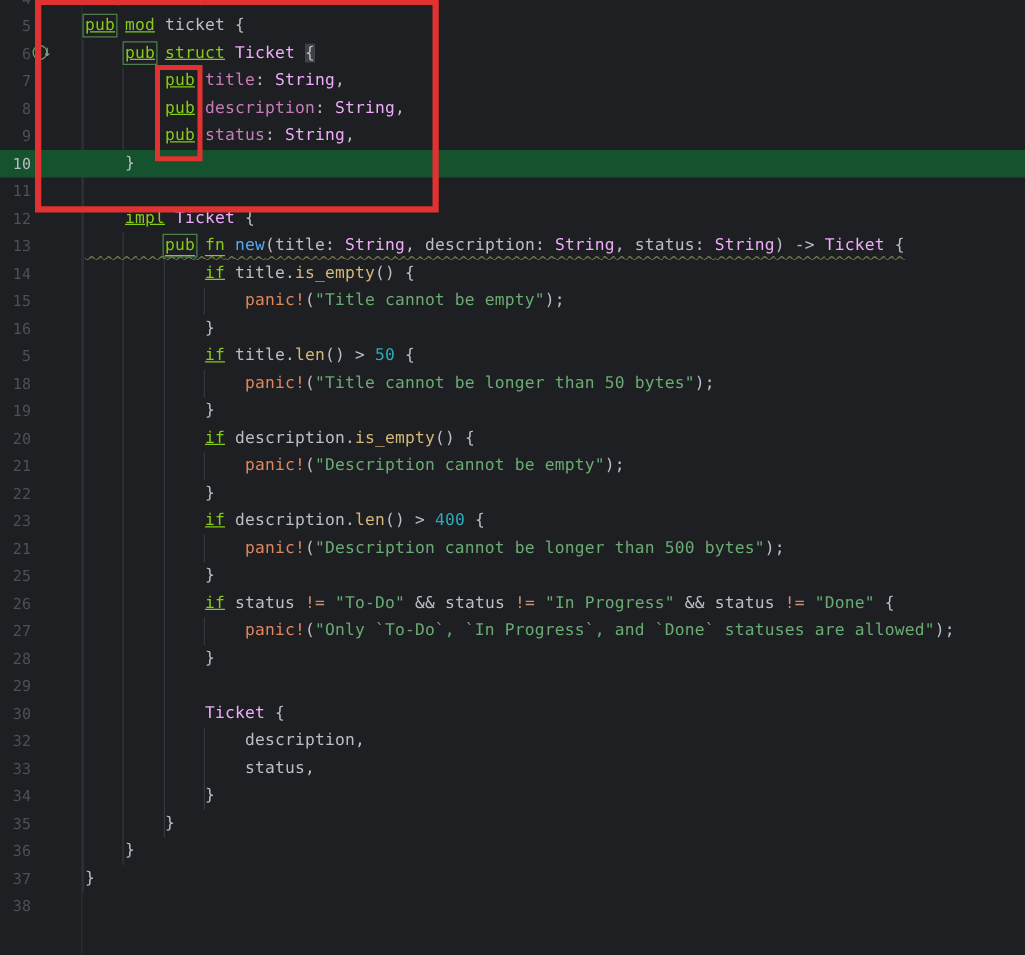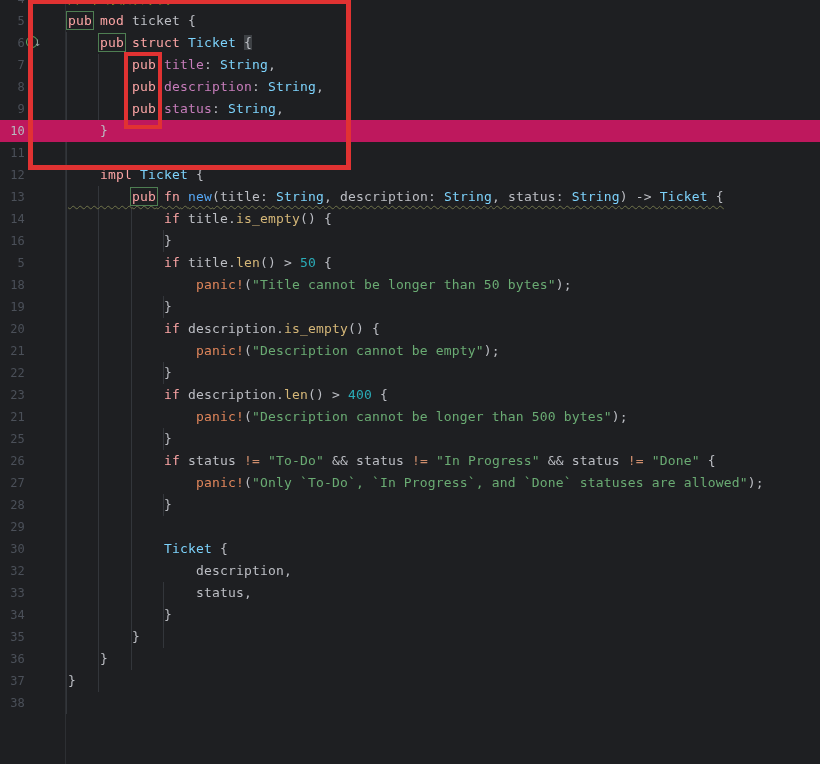--- a/index.html
+++ b/index.html
@@ -4,34 +4,34 @@
 <style>
   html,body{margin:0;padding:0;background:#1e1f22;}
   #screen{
     position:relative;width:820px;height:764px;overflow:hidden;
     background:#1e1f22;
     font-family:"DejaVu Sans Mono","Liberation Mono",monospace;
     font-size:13px;line-height:22px;letter-spacing:.17px;
   }
   #lines{position:absolute;left:0;top:-12px;width:820px;}
   .row{position:relative;height:22px;white-space:pre;}
-  .row.current{background:#be185d;}
+  .row.current{background:#14532d;}
   .gutter{
     position:absolute;left:0;top:0;width:54px;height:22px;
     font-size:12px;color:#4b5059;
   }
   .gutter .num{display:inline-block;width:25px;text-align:right;}
   .row.current .gutter .num{color:#b8bbc1;}
   .code{position:absolute;left:68px;top:0;height:22px;}
   
-  .kw,.kwbox{color:#fca5a5;}
+  .kw,.kwbox{color:#84cc16;text-decoration:underline;}
   .macro{color:#e0865b;}
   .str{color:#6aab73;}
   .num-lit{color:#2aacb8;}
-  .type{color:#7dd3fc;}
+  .type{color:#f0abfc;}
   .field{color:#c77dbb;}
   .fndecl{color:#56a8f5;margin-top:32px;}
   .fncall{color:#d5b778;margin-top:48px;}
   .plain{color:#bcbec4;}
   .op{color:#cf8e6d;}
   .comment{color:#a8c023;}
   .kwbox{outline:1px solid #4e7e52;outline-offset:1px;}
   .brace{color:#bcbec4;background:#3e4145;}
   .wavy{text-decoration:underline wavy #70734a 1px;text-underline-offset:4px;}
   
@@ -77,20 +77,21 @@
       <div class="row"><div class="gutter"><span class="num">5</span></div><div class="code"><span class="kwbox">pub</span><span class="plain"> </span><span class="kw">mod</span><span class="plain"> ticket {</span></div></div>
       <div class="row"><div class="gutter"><span class="num">6</span><span class="impl-icon"><span class="circ">I</span><span class="arr">↓</span></span></div><div class="code"><span class="plain">    </span><span class="kwbox">pub</span><span class="plain"> </span><span class="kw">struct</span><span class="plain"> </span><span class="type">Ticket</span><span class="plain"> </span><span class="brace">{</span></div></div>
       <div class="row"><div class="gutter"><span class="num">7</span></div><div class="code"><span class="plain">        </span><span class="kw">pub</span><span class="plain"> </span><span class="field">title</span><span class="plain">: </span><span class="type">String</span><span class="plain">,</span></div></div>
       <div class="row"><div class="gutter"><span class="num">8</span></div><div class="code"><span class="plain">        </span><span class="kw">pub</span><span class="plain"> </span><span class="field">description</span><span class="plain">: </span><span class="type">String</span><span class="plain">,</span></div></div>
       <div class="row"><div class="gutter"><span class="num">9</span></div><div class="code"><span class="plain">        </span><span class="kw">pub</span><span class="plain"> </span><span class="field">status</span><span class="plain">: </span><span class="type">String</span><span class="plain">,</span></div></div>
       <div class="row current"><div class="gutter"><span class="num">10</span></div><div class="code"><span class="plain">    </span><span class="plain">}</span></div></div>
       <div class="row"><div class="gutter"><span class="num">11</span></div><div class="code"></div></div>
       <div class="row"><div class="gutter"><span class="num">12</span></div><div class="code"><span class="plain">    </span><span class="kw">impl</span><span class="plain"> </span><span class="type">Ticket</span><span class="plain"> {</span></div></div>
       <div class="row"><div class="gutter"><span class="num">13</span></div><div class="code"><span class="wavy"><span class="plain">        </span><span class="kwbox">pub</span><span class="plain"> </span><span class="kw">fn</span><span class="plain"> </span><span class="fndecl">new</span><span class="plain">(title: </span><span class="type">String</span><span class="plain">, description: </span><span class="type">String</span><span class="plain">, status: </span><span class="type">String</span><span class="plain">) -&gt; </span><span class="type">Ticket</span><span class="plain"> {</span></span></div></div>
       <div class="row"><div class="gutter"><span class="num">14</span></div><div class="code"><span class="plain">            </span><span class="kw">if</span><span class="plain"> title.</span><span class="fncall">is_empty</span><span class="plain">() {</span></div></div>
+      <div class="row"><div class="gutter"><span class="num">15</span></div><div class="code"><span class="plain">                </span><span class="macro">panic!</span><span class="plain">(</span><span class="str">"Title cannot be empty"</span><span class="plain">);</span></div></div>
       <div class="row"><div class="gutter"><span class="num">16</span></div><div class="code"><span class="plain">            </span><span class="plain">}</span></div></div>
       <div class="row"><div class="gutter"><span class="num">5</span></div><div class="code"><span class="plain">            </span><span class="kw">if</span><span class="plain"> title.</span><span class="fncall">len</span><span class="plain">() &gt; </span><span class="num-lit">50</span><span class="plain"> {</span></div></div>
       <div class="row"><div class="gutter"><span class="num">18</span></div><div class="code"><span class="plain">                </span><span class="macro">panic!</span><span class="plain">(</span><span class="str">"Title cannot be longer than 50 bytes"</span><span class="plain">);</span></div></div>
       <div class="row"><div class="gutter"><span class="num">19</span></div><div class="code"><span class="plain">            </span><span class="plain">}</span></div></div>
       <div class="row"><div class="gutter"><span class="num">20</span></div><div class="code"><span class="plain">            </span><span class="kw">if</span><span class="plain"> description.</span><span class="fncall">is_empty</span><span class="plain">() {</span></div></div>
       <div class="row"><div class="gutter"><span class="num">21</span></div><div class="code"><span class="plain">                </span><span class="macro">panic!</span><span class="plain">(</span><span class="str">"Description cannot be empty"</span><span class="plain">);</span></div></div>
       <div class="row"><div class="gutter"><span class="num">22</span></div><div class="code"><span class="plain">            </span><span class="plain">}</span></div></div>
       <div class="row"><div class="gutter"><span class="num">23</span></div><div class="code"><span class="plain">            </span><span class="kw">if</span><span class="plain"> description.</span><span class="fncall">len</span><span class="plain">() &gt; </span><span class="num-lit">400</span><span class="plain"> {</span></div></div>
       <div class="row"><div class="gutter"><span class="num">21</span></div><div class="code"><span class="plain">                </span><span class="macro">panic!</span><span class="plain">(</span><span class="str">"Description cannot be longer than 500 bytes"</span><span class="plain">);</span></div></div>
       <div class="row"><div class="gutter"><span class="num">25</span></div><div class="code"><span class="plain">            </span><span class="plain">}</span></div></div>

